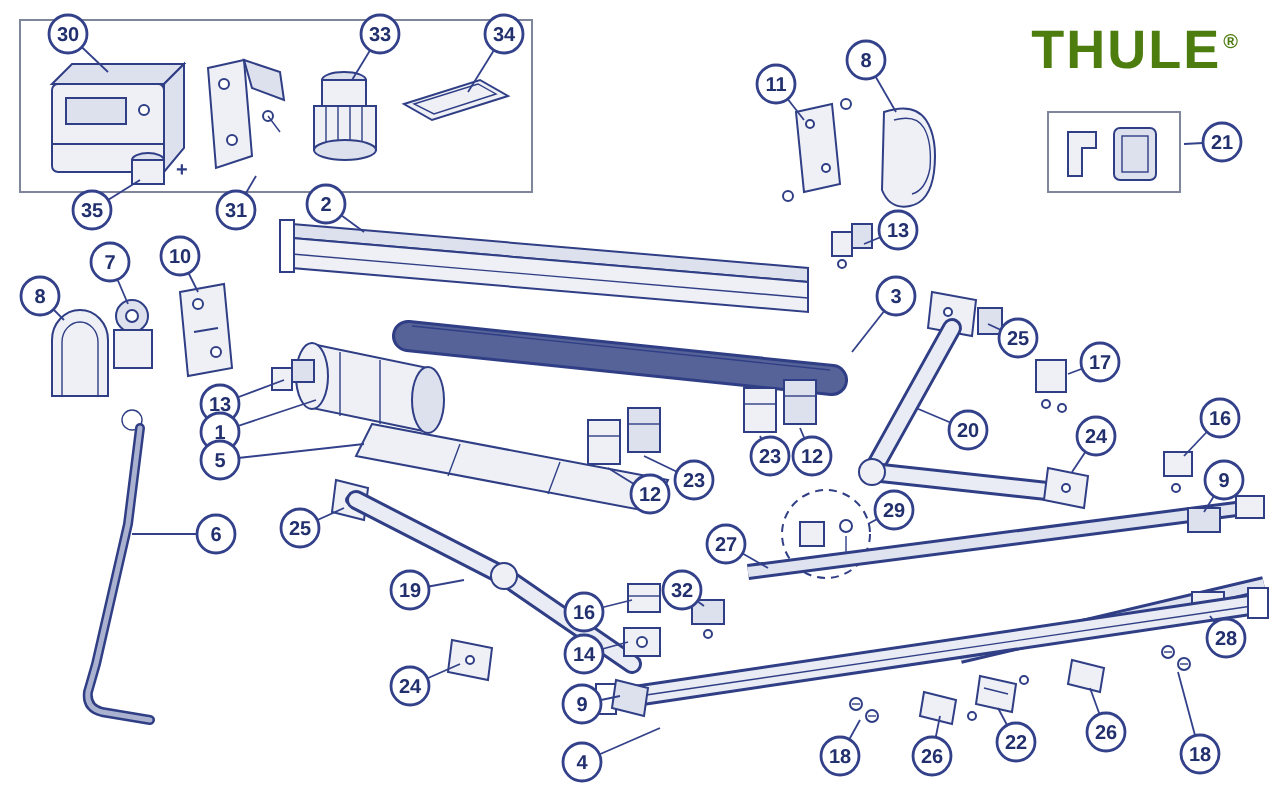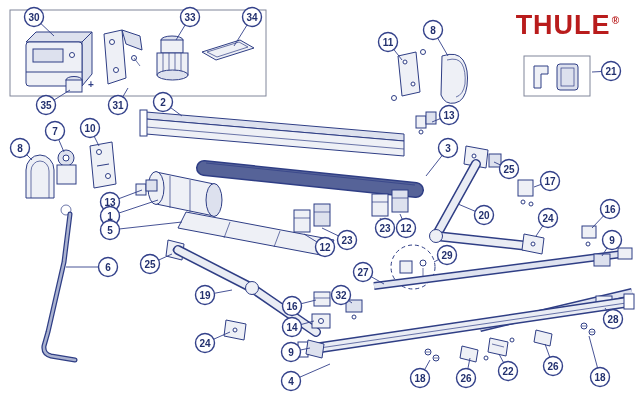--- a/index.html
+++ b/index.html
@@ -2,21 +2,21 @@
 <html><head>
 <meta charset="utf-8">
 <style>
   html,body{margin:0;padding:0;background:#ffffff;}
   .stage{
     position:relative;width:640px;height:400px;background:#ffffff;overflow:hidden;
     font-family:"Liberation Sans",sans-serif;
   }
   .brand{
     position:absolute;top:12px;right:20px;
-    font-weight:800;font-size:27px;letter-spacing:1px;color:#b91c1c;
+    font-weight:800;font-size:27px;letter-spacing:1px;color:#4d7c0f;
     font-family:"Liberation Sans",sans-serif;line-height:1;
   }
   .brand .reg{font-size:10px;font-weight:700;vertical-align:super;margin-left:1px;}
   svg{position:absolute;left:0;top:0;}
   .part{fill:#eef0f6;stroke:#2f3e85;stroke-width:1;}
   .part2{fill:#dde1ee;stroke:#2f3e85;stroke-width:1;}
   .white{fill:#ffffff;stroke:#2f3e85;stroke-width:1;}
   .ln{stroke:#2f3e85;stroke-width:1;fill:none;}
   .thin{stroke:#2f3e85;stroke-width:.7;fill:none;}
   .box{fill:none;stroke:#80869a;stroke-width:1;}

